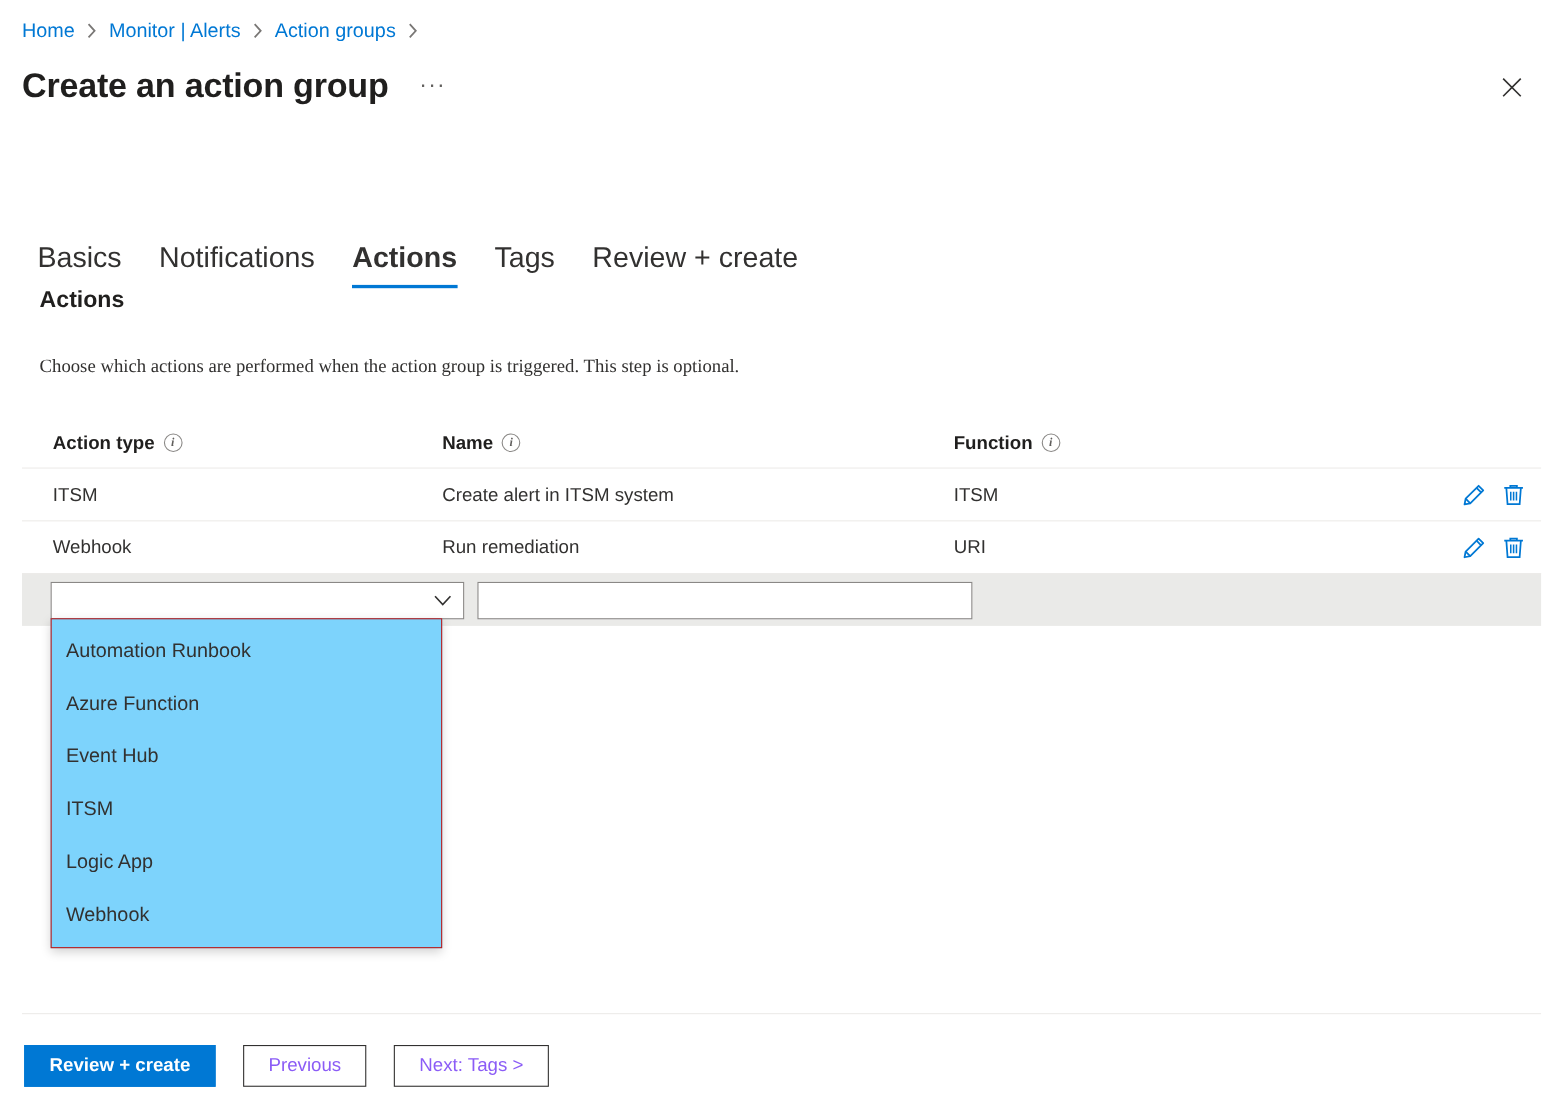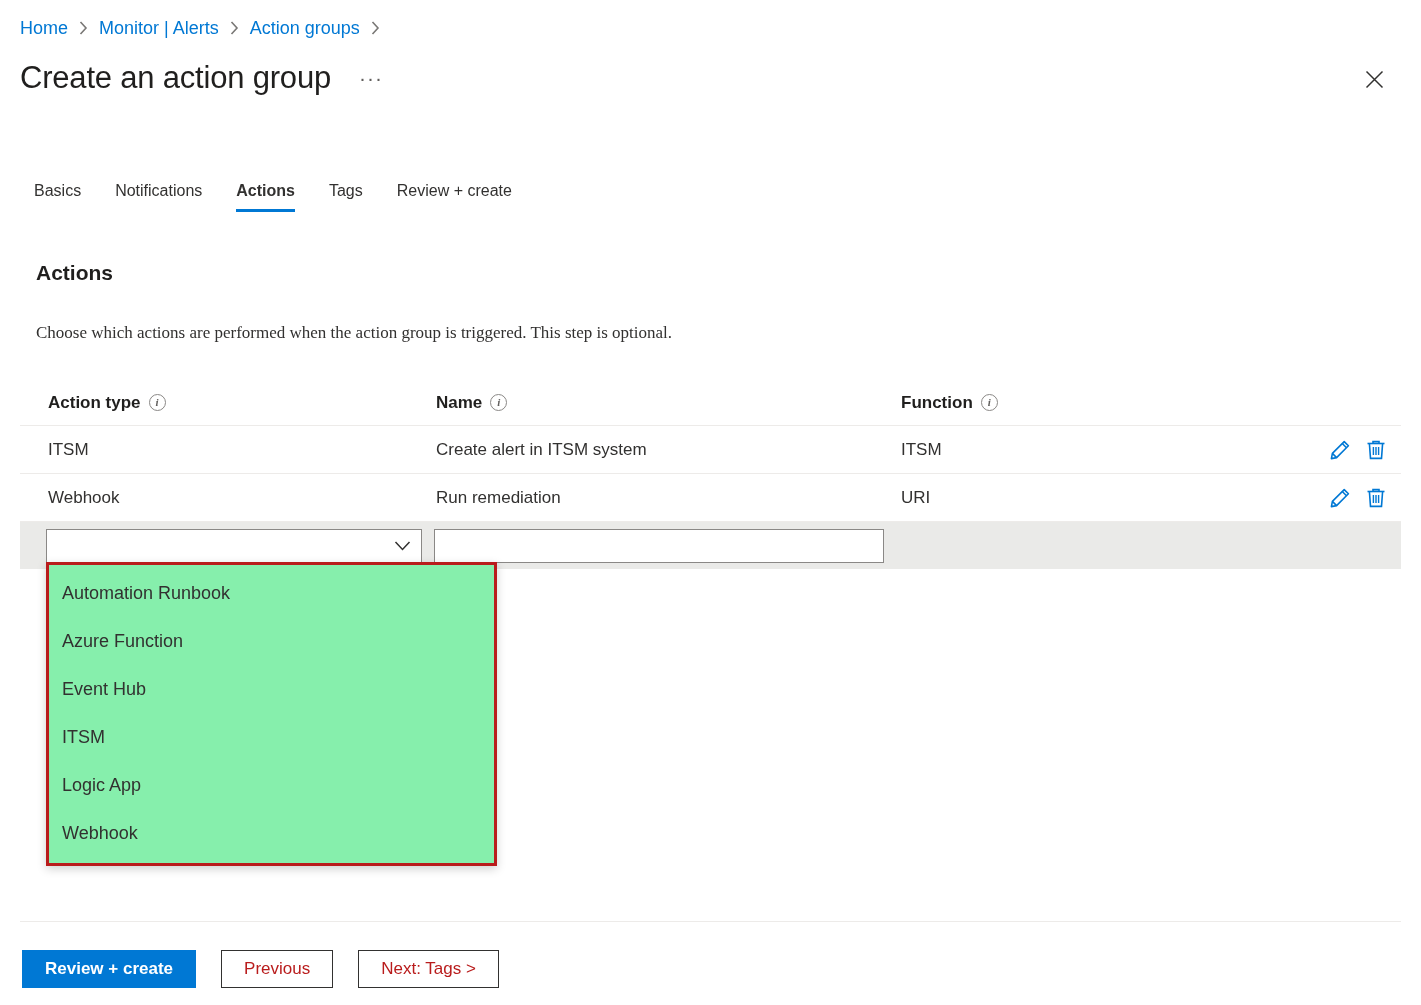--- a/index.html
+++ b/index.html
@@ -42,21 +42,21 @@
   .title-row {
     position: absolute;
     left: 20px; top: 55px;
     right: 20px;
     height: 46px;
     display: flex;
     align-items: center;
   }
   .page-title {
     font-size: 31px;
-    font-weight: 400;
+    font-weight: 700;
     letter-spacing: -0.2px;
     color: #201f1e;
     white-space: nowrap;
   }
   .ellipsis-btn {
     margin-left: 22px;
     font-size: 21px;
     color: #605e5c;
     line-height: 10px;
     cursor: pointer;
@@ -76,26 +76,27 @@
   
   .tabs {
     position: absolute;
     left: 34px; top: 178px;
     display: flex;
     align-items: flex-start;
     gap: 0px;
   }
   .tab {
     position: relative;
-    font-size: 16px;
+    font-size: 26px;
     color: #323130;
     padding: 4px 0 12px 0;
     margin-right: 34px;
     cursor: pointer;
     white-space: nowrap;
+    margin-top: 37px;
   }
   .tab:last-child { margin-right: 0; }
   .tab.active { font-weight: 600; }
   .tab.active::after {
     content: "";
     position: absolute;
     left: 0; right: 0; bottom: 0;
     height: 3px;
     background: #0078d4;
   }
@@ -127,21 +128,21 @@
     align-items: center;
     position: relative;
     justify-content: center;
   }
   .t-head { height: 45px; }
   .t-head .cell { font-weight: 600; font-size: 17px; color: #201f1e; }
   .t-data { height: 48px; border-top: 1px solid #edebe9; }
   .t-data:last-of-type { }
   .cell { font-size: 17px; color: #323130; display: flex; align-items: center; }
   .c-type { width: 382px; padding-left: 28px; }
-  .c-name { width: 465px; margin-left: 34px; }
+  .c-name { width: 465px; }
   .c-sel  { flex: 1; }
   .info-icon {
     display: inline-flex;
     align-items: center; justify-content: center;
     width: 17px; height: 17px;
     border: 1px solid #8a8886;
     border-radius: 50%;
     font-size: 11px;
     font-style: italic;
     font-family: "Liberation Serif", serif;
@@ -203,23 +204,23 @@
     font-size: 16px;
     color: #323130;
     font-family: "Liberation Sans", sans-serif;
     outline: none;
   }
 
   
   .dropdown-panel {
     position: absolute;
     left: 46px; top: 562px;
-    width: 451px;
-    background: #86efac;
-    border: 3px solid #b91c1c;
+    width: 356px;
+    background: #7dd3fc;
+    border: 1px solid #b91c1c;
     box-shadow: 0 3px 9px rgba(0,0,0,0.18);
     padding: 4px 0 6px 0;
     z-index: 40;
   }
   .dd-option {
     height: 48px;
     display: flex;
     align-items: center;
     padding-left: 13px;
     font-size: 18px;
@@ -253,21 +254,21 @@
     white-space: nowrap;
   }
   .btn-primary {
     background: #0078d4;
     color: #ffffff;
     border: 1px solid #0078d4;
     font-weight: 600;
   }
   .btn-secondary {
     background: #ffffff;
-    color: #b91c1c;
+    color: #8b5cf6;
     border: 1px solid #323130;
   }
 </style>
 </head>
 <body>
 
 <div class="page">
 
   <nav class="breadcrumb">
     <span class="crumb-link">Home</span>

